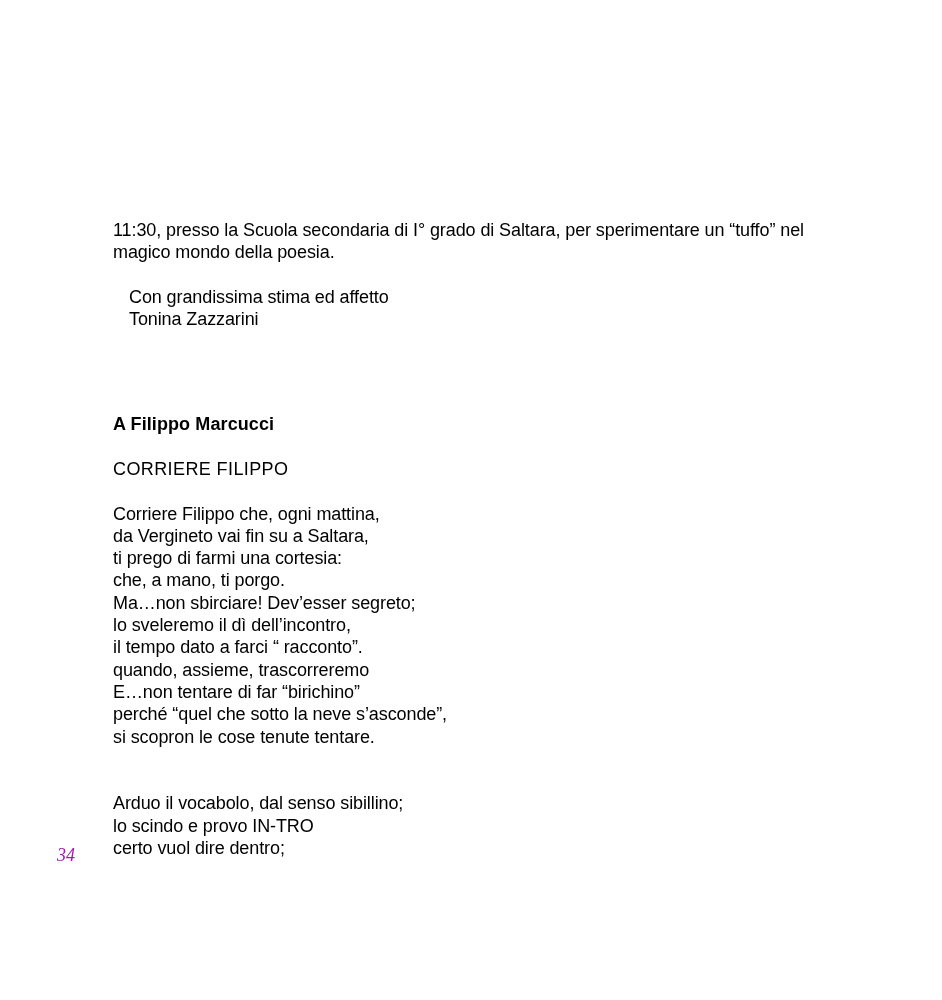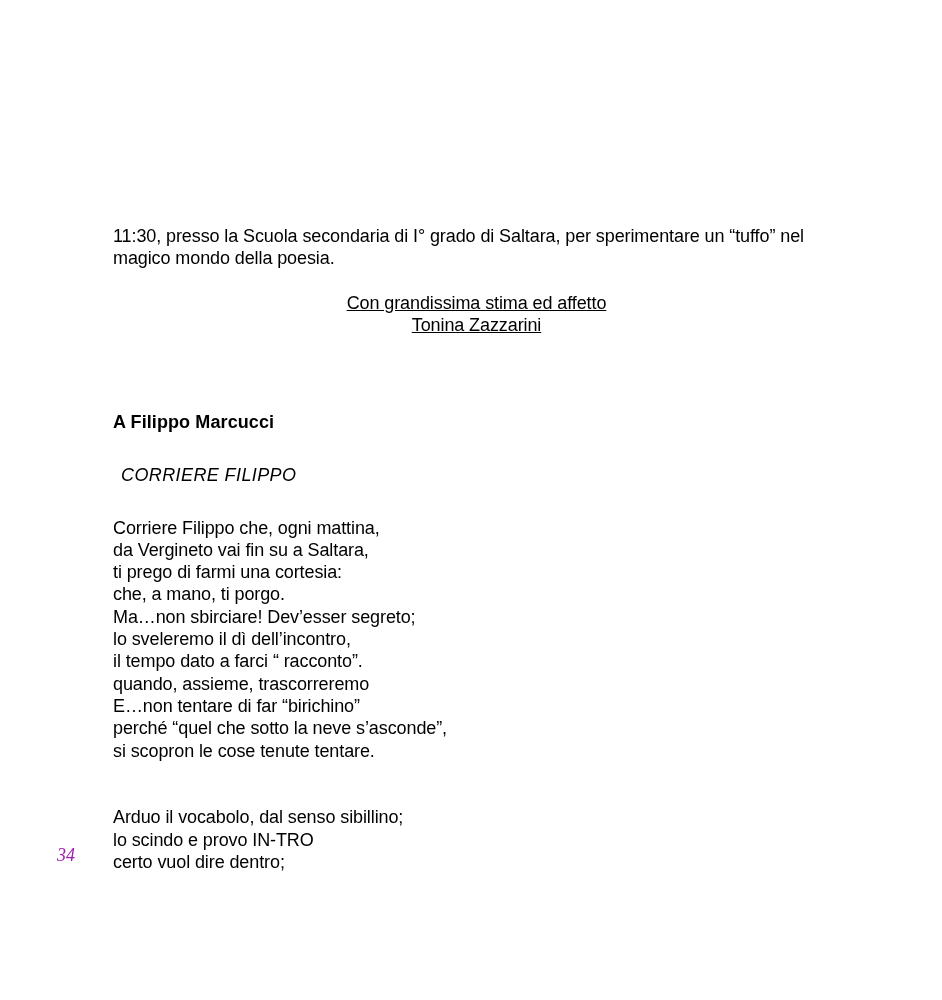--- a/index.html
+++ b/index.html
@@ -14,59 +14,57 @@
     background: #ffffff;
     font-family: "Liberation Sans", "DejaVu Sans", sans-serif;
     color: #000000;
     overflow: hidden;
   }
 
   
   .content {
     position: absolute;
     left: 113px;
-    top: 225px;
+    top: 219px;
     width: 727px;
   }
 
   .body-text {
     font-size: 18px;
     line-height: 22.3px;
     letter-spacing: -0.1px;
     -webkit-font-smoothing: antialiased;
   }
 
   .intro-para {
     margin: 0;
     text-align: left;
   }
 
   .signature {
-    margin: 8px;
-    text-align: center;
-    text-decoration: underline;
+    margin: 16px;
+    text-align: left;
   }
   .signature .sig-line {
     display: block;
   }
   .sig-block {
     margin-top: 22.3px;
   }
 
   .dedication {
     margin: 0;
     font-weight: bold;
     letter-spacing: 0.1px;
   }
 
   .poem-title {
-    margin: 8px;
+    margin: 0;
     font-weight: normal;
     letter-spacing: 0.4px;
-    font-style: italic;
   }
 
   .poem-body {
     margin: 0;
   }
   .poem-line {
     display: block;
     white-space: pre-wrap;
   }
 

